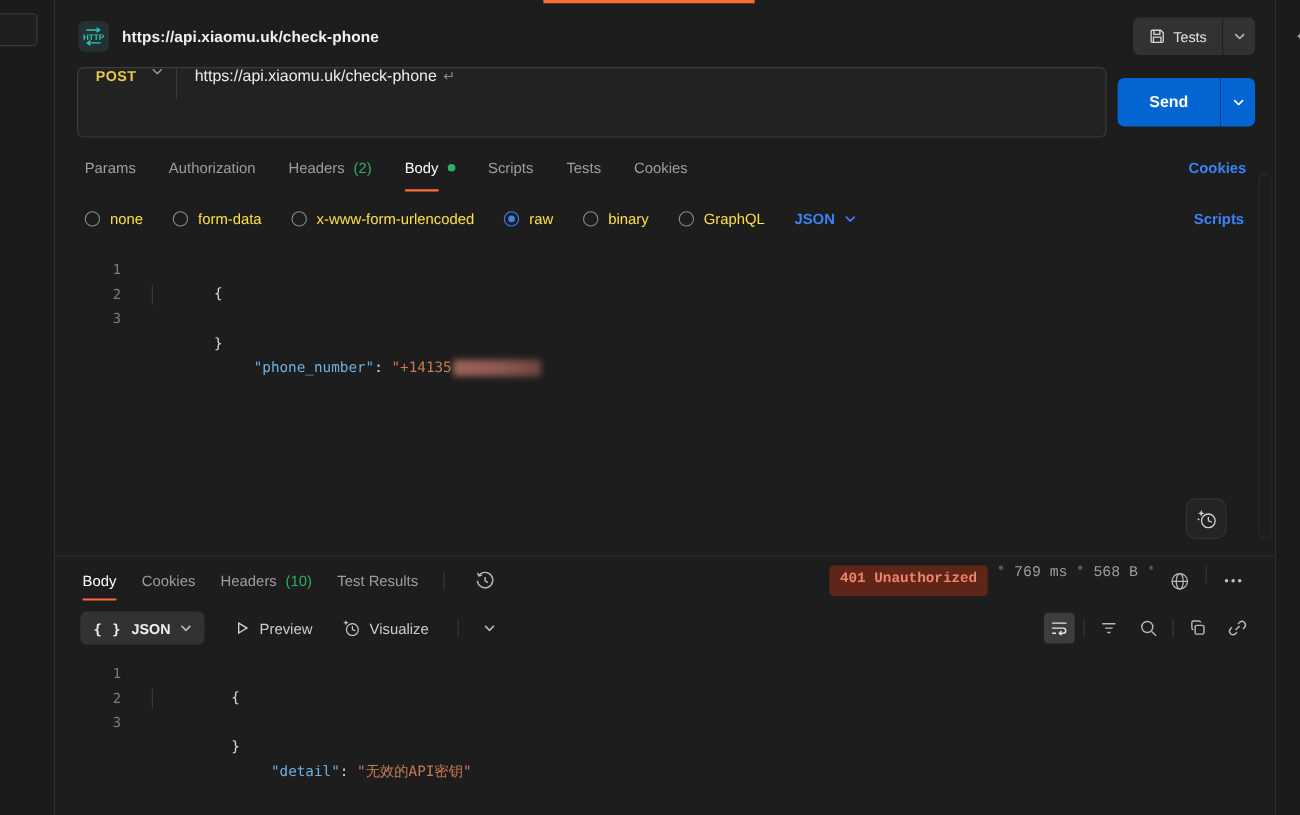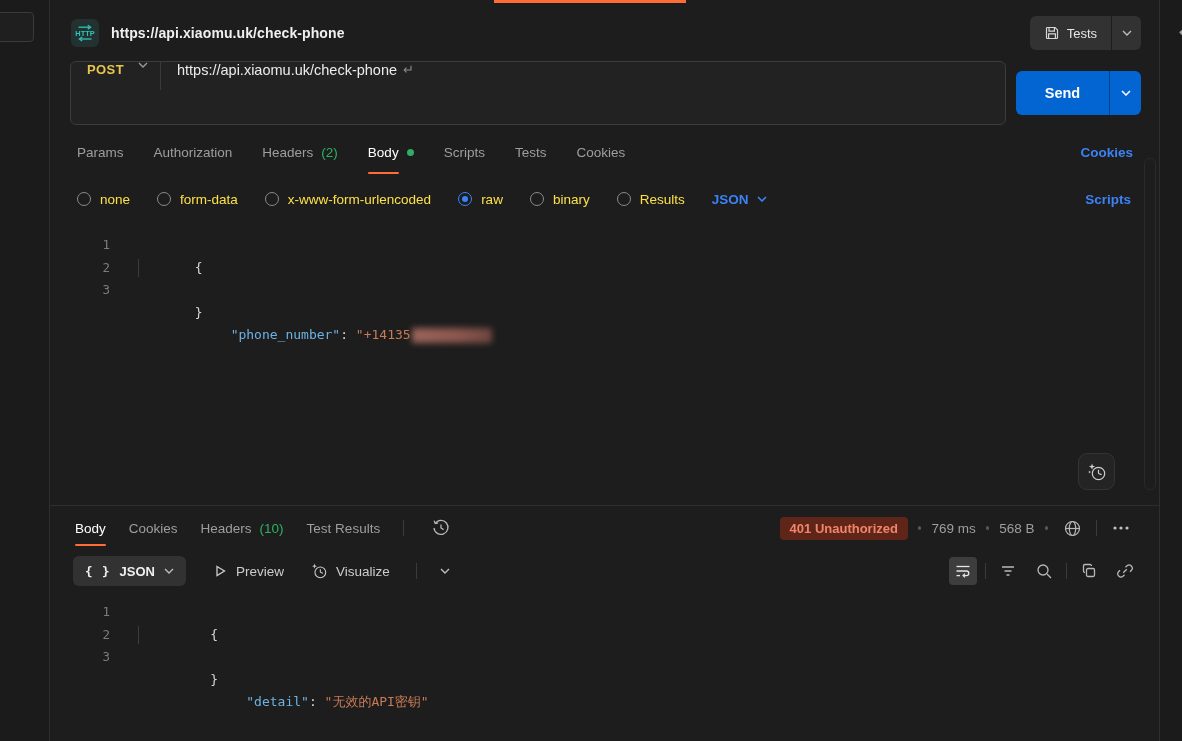--- a/index.html
+++ b/index.html
@@ -71,21 +71,21 @@
   .scroll-gutter { position:absolute; left:1094px; top:158px; width:12px; height:332px; border:1px solid #2a2a2a; border-radius:6px; }
   .postbot-btn { position:absolute; left:1028px; top:453px; width:37px; height:37px; border:1px solid #343434; border-radius:9px; background:#242424; display:flex; align-items:center; justify-content:center; cursor:pointer; }
 
   
   .resp-section { position:absolute; top:505px; left:0; right:0; bottom:0; border-top:1px solid #2e2e2e; }
   .resp-tabs { height:44px; display:flex; align-items:center; gap:23px; padding:0 24px 0 25px; }
   .resp-tabs .tab.active .tab-label::after { bottom:-10px; }
   .vdiv { width:1px; height:16px; background:#3a3a3a; }
   .icon-btn { display:flex; align-items:center; justify-content:center; width:28px; height:28px; border-radius:4px; cursor:pointer; }
   .icon-btn.active-bg { background:#3d3d3d; }
-  .resp-meta { margin-left:auto; display:flex; align-items:center; gap:10px; }
+  .resp-meta { margin-left:auto; display:flex; gap:10px;font-family:Liberation Mono, monospace; }
   .status-badge { background:#5f2519; color:#f2846a; font-size:13px; font-weight:700; padding:4px 10px; border-radius:4px; cursor:pointer; }
   .meta-dot { width:3.5px; height:3.5px; border-radius:50%; background:#565656; }
   .meta-text { color:#9e9e9e; font-size:13.5px; }
 
   .resp-toolbar { height:42px; display:flex; align-items:center; padding:0 20px 0 23px; gap:26px; }
   .json-pill { display:flex; align-items:center; gap:9px; background:#323232; border-radius:6px; height:30px; padding:0 12px; color:#f0f0f0; font-size:13px; font-weight:700; cursor:pointer; }
   .json-pill .braces { font-family:"DejaVu Sans Mono", monospace; font-weight:700; font-size:12.5px; letter-spacing:1px; }
   .toolbar-item { display:flex; align-items:center; gap:8px; color:#cccccc; font-size:13.5px; cursor:pointer;justify-content:center; }
   .toolbar-right { margin-left:auto; display:flex; align-items:center; gap:8px; }
 
@@ -205,21 +205,21 @@
       <div class="mode selected">
           <span class="radio"></span>
           <span>raw</span>
         </div>
       <div class="mode">
           <span class="radio"></span>
           <span>binary</span>
         </div>
       <div class="mode">
           <span class="radio"></span>
-          <span>Results</span>
+          <span>GraphQL</span>
         </div>
       <div class="lang-select">
         <span>JSON</span>
         <span>
           <svg width="10" height="6" viewBox="0 0 10 6" fill="none" stroke="#3b82f6" stroke-width="1.6">
               <polyline points="1,1 5,5 9,1"></polyline>
             </svg>
         </span>
       </div>
       <div class="link-btn">Scripts</div>

